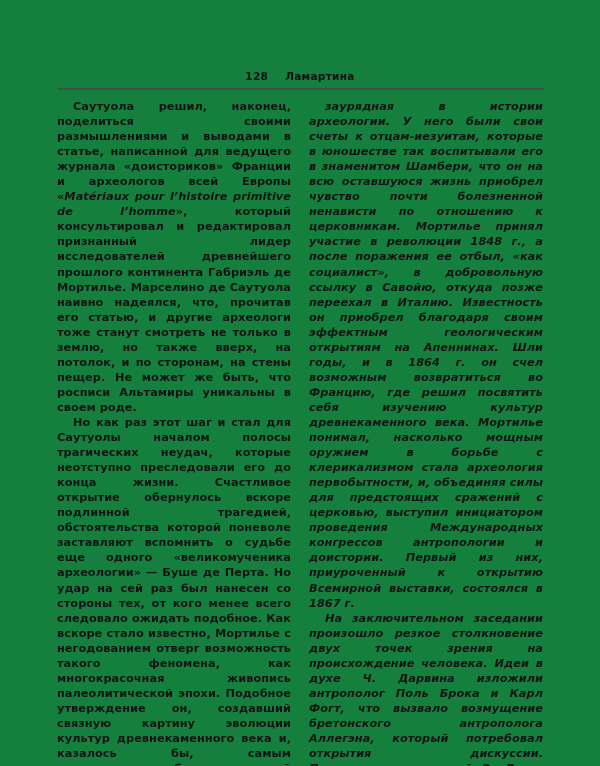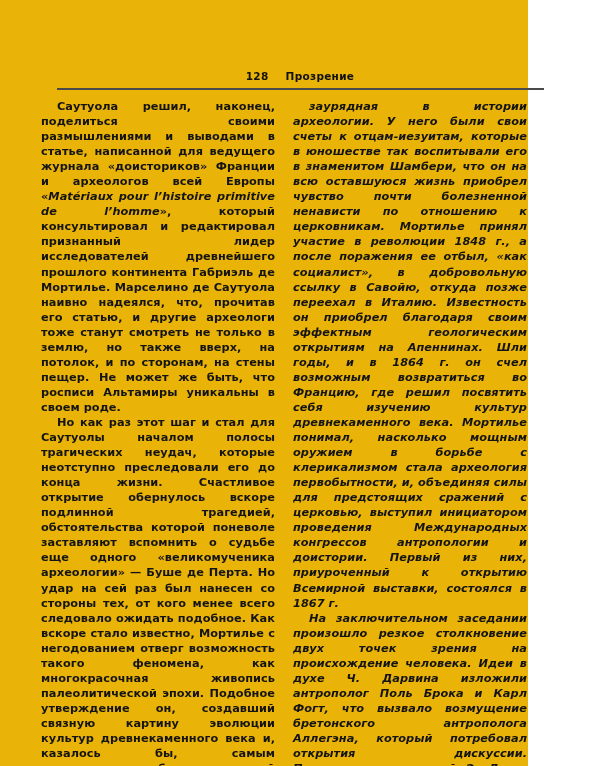--- a/index.html
+++ b/index.html
@@ -12,23 +12,23 @@
     height: 766px;
     position: relative;
     font-family: "DejaVu Sans", sans-serif;
     color: #141414;
     overflow: hidden;
   }
 
   .page {
     position: absolute;
     left: 0; top: 0;
-    width: 528px;
+    width: 600px;
     height: 766px;
-    background: #eab308;
+    background: #15803d;
   }
 
   
   .runhead {
     position: absolute;
     left: 57px;
     top: 70px;
     width: 486px;
     height: 20px;
   }
@@ -47,21 +47,21 @@
     left: 57px;
     top: 88px;
     width: 487px;
     height: 2px;
     background: #4a4a4a;
   }
 
   
   .columns {
     position: absolute;
-    left: 41px;
+    left: 57px;
     top: 99px;
     width: 487px;
     height: 640px;
     display: flex;
     gap: 18px;
   }
   .col {
     width: 234px;
     position: relative;
   }
@@ -91,21 +91,21 @@
   }
 </style>
 </head>
 <body>
 
 <div class="page">
 
   <div class="runhead">
     <div class="runhead-inner">
       <span>128</span>
-      <span>Прозрение</span>
+      <span>Ламартина</span>
     </div>
   </div>
   <div class="runhead-rule"></div>
 
   <div class="columns">
 
     <div class="col col-left">
       <div>
           <p class="body">Саутуола решил, наконец, поделиться своими размышлениями и выводами в статье, написанной для ведущего журнала «доисториков» Франции и археологов всей Европы «<span class="ital">Matériaux pour l’histoire primitive de l’homme</span>», который консультировал и редактировал признанный лидер исследователей древнейшего прошлого континента Габриэль де Мортилье. Марселино де Саутуола наивно надеялся, что, прочитав его статью, и другие археологи тоже станут смотреть не только в землю, но также вверх, на потолок, и по сторонам, на стены пещер. Не может же быть, что росписи Альтамиры уникальны в своем роде.</p>
           <p class="body">Но как раз этот шаг и стал для Саутуолы началом полосы трагических неудач, которые неотступно преследовали его до конца жизни. Счастливое открытие обернулось вскоре подлинной трагедией, обстоятельства которой поневоле заставляют вспомнить о судьбе еще одного «великомученика археологии» — Буше де Перта. Но удар на сей раз был нанесен со стороны тех, от кого менее всего следовало ожидать подобное. Как вскоре стало известно, Мортилье с негодованием отверг возможность такого феномена, как многокрасочная живопись палеолитической эпохи. Подобное утверждение он, создавший связную картину эволюции культур древнекаменного века и, казалось бы, самым доскональным образом знавший все, связанное с «допотопным человеком», посчитал просто нелепостью. Искусство, представленное в сообщении Саутуолы, Мортилье оценил как злонамеренную фальшивку, за которой, быть может, стоят иезуиты.</p>

